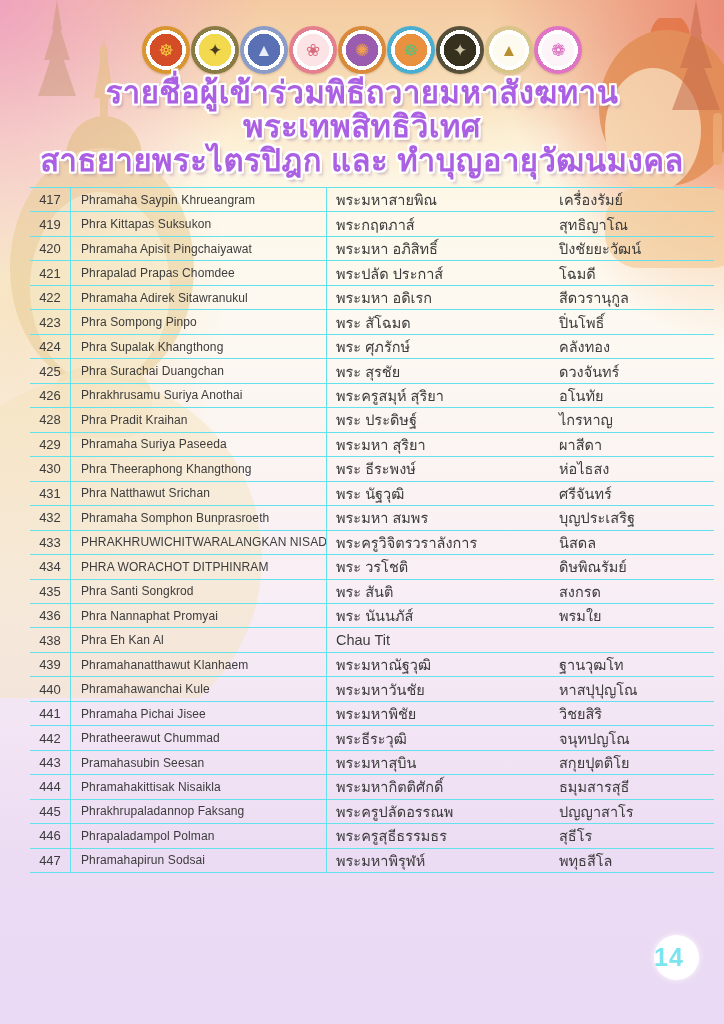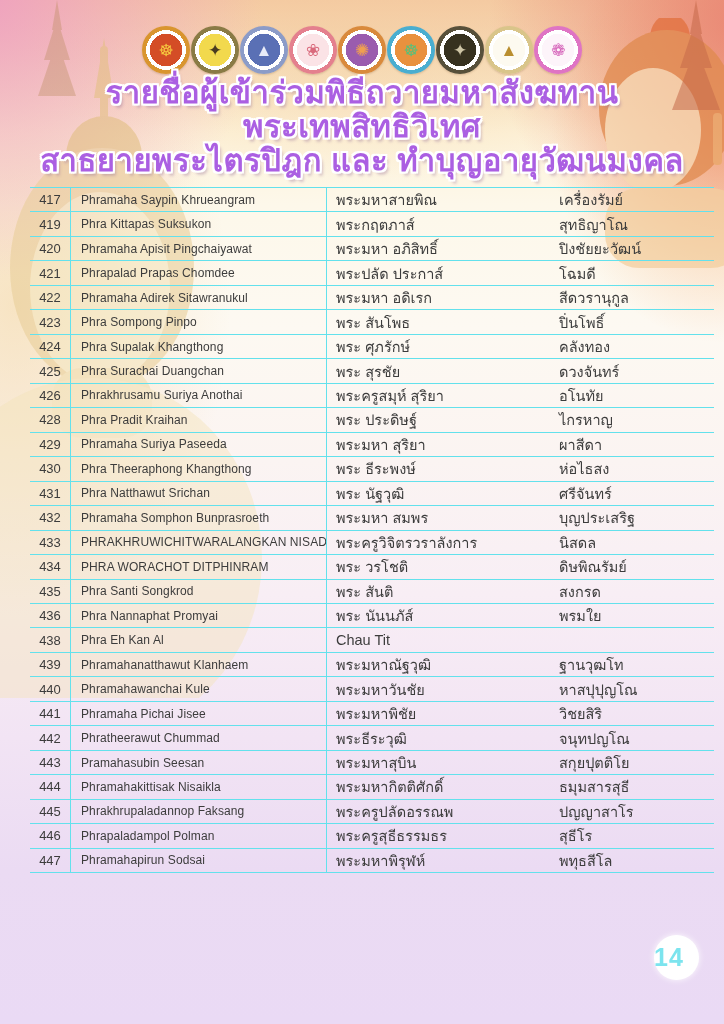--- a/index.html
+++ b/index.html
@@ -150,21 +150,21 @@
           </tr>
           <tr>
             <td class="c-no">422</td>
             <td class="c-en">Phramaha Adirek Sitawranukul</td>
             <td class="c-th">พระมหา อดิเรก</td>
             <td class="c-sn">สีดวรานุกูล</td>
           </tr>
           <tr>
             <td class="c-no">423</td>
             <td class="c-en">Phra Sompong Pinpo</td>
-            <td class="c-th">พระ สันโพธ</td>
+            <td class="c-th">พระ สัโฉมด</td>
             <td class="c-sn">ปิ่นโพธิ์</td>
           </tr>
           <tr>
             <td class="c-no">424</td>
             <td class="c-en">Phra Supalak Khangthong</td>
             <td class="c-th">พระ ศุภรักษ์</td>
             <td class="c-sn">คลังทอง</td>
           </tr>
           <tr>
             <td class="c-no">425</td>

